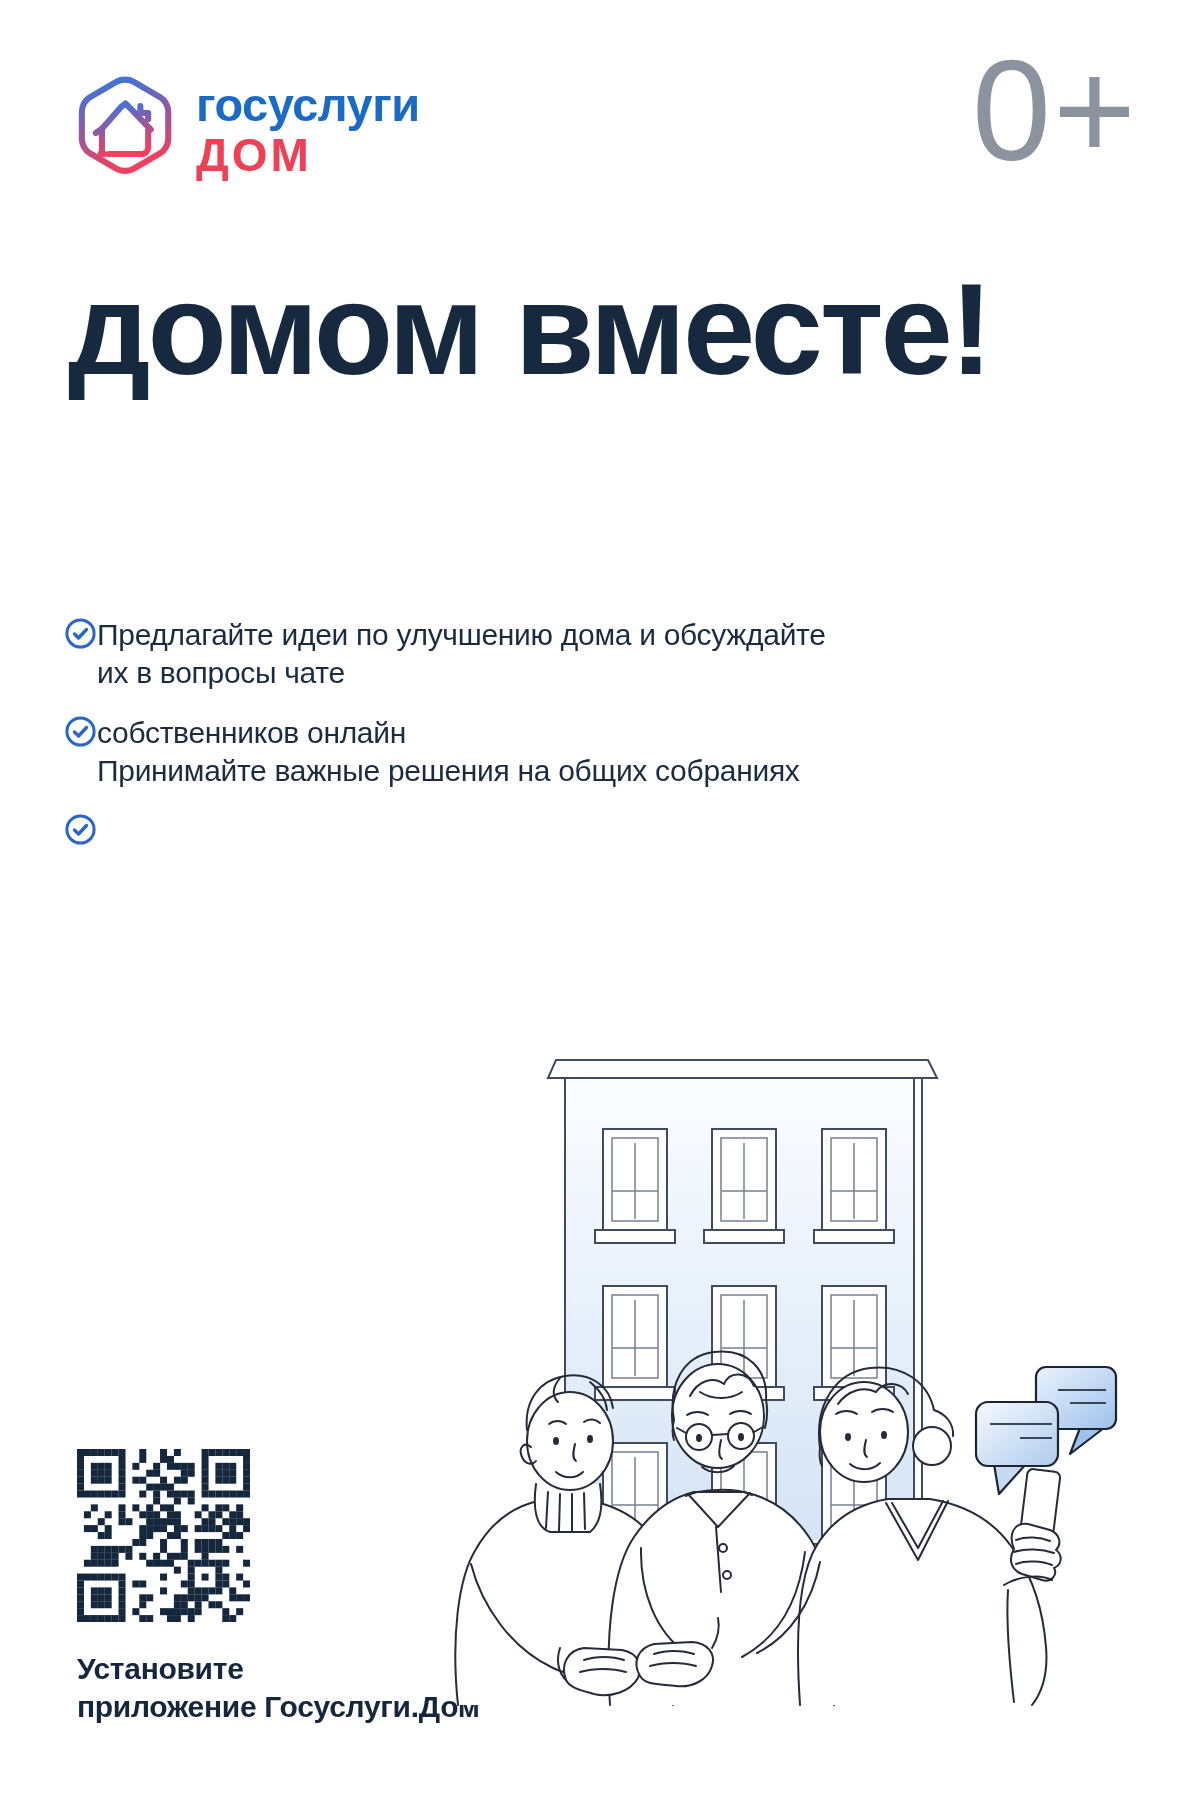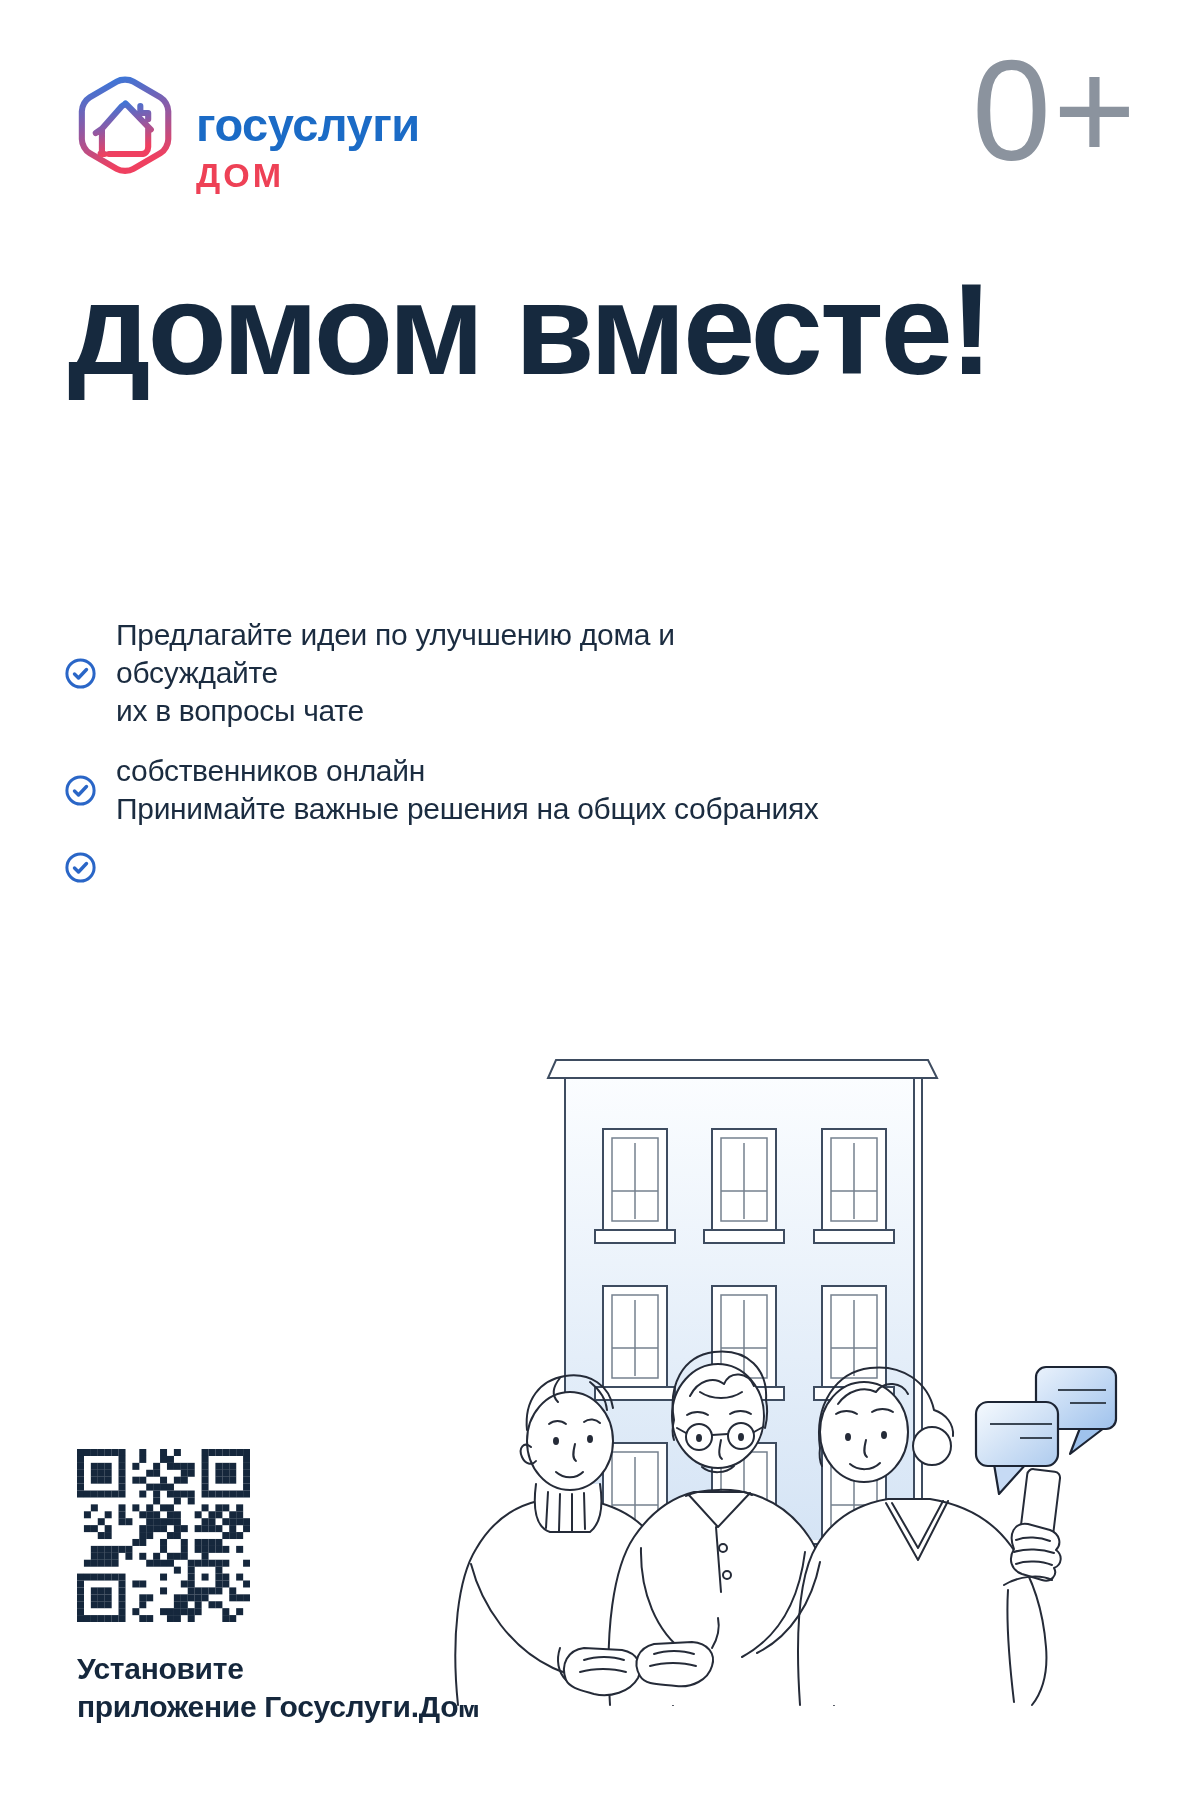--- a/index.html
+++ b/index.html
@@ -6,33 +6,33 @@
     --brand-blue:#1B6BC6; --brand-red:#EE4156; --text-dark:#16293E;
     --age-gray:#8B939E; --check-blue:#2A66C7; --line-dark:#2A3140;
   }
   html,body{margin:0;padding:0;}
   body{
     width:1200px;height:1800px;position:relative;background:#ffffff;
     font-family:"Liberation Sans", sans-serif;color:var(--text-dark);
     overflow:hidden;
   }
   .logo-mark{position:absolute;left:70px;top:72px;width:104px;height:110px;}
-  .brand-name{position:absolute;left:196px;top:80px;line-height:50px;margin-top:20px;}
+  .brand-name{position:absolute;left:196px;top:80px;line-height:50px;}
   .brand-line1{font-size:47px;font-weight:bold;color:var(--brand-blue);letter-spacing:-0.5px;}
-  .brand-line2{font-size:34px;font-weight:bold;color:var(--brand-red);letter-spacing:3px;}
+  .brand-line2{font-size:46px;font-weight:bold;color:var(--brand-red);letter-spacing:3px;}
   .age-rating{
     position:absolute;right:62px;top:40px;font-size:142px;font-weight:300;
     color:var(--age-gray);line-height:1;letter-spacing:2px;
   }
   .headline{
     position:absolute;left:68px;top:243px;font-size:130px;line-height:172px;
     font-weight:bold;letter-spacing:-3px;color:var(--text-dark);
   }
   .features{position:absolute;left:64px;top:616px;width:780px;}
-  .feature{display:flex;gap:19px;margin-bottom:22px;align-items:center;}
+  .feature{display:flex;margin-bottom:22px;align-items:flex-start;}
   .f-icon{flex:0 0 33px;margin-top:1px;}
   .f-text{font-size:30px;line-height:38px;letter-spacing:-0.3px;color:#1B2C40;}
   .f-line:empty{display:none;}
   .qr{position:absolute;left:77px;top:1449px;width:173px;height:173px;}
   .qr-caption{
     position:absolute;left:77px;top:1642px;font-size:30px;line-height:38px;
     font-weight:bold;color:#15273C;letter-spacing:-0.3px;margin-top:8px;
   }
   .illustration{position:absolute;left:440px;top:1040px;width:720px;height:700px;}
   svg{display:block;}

